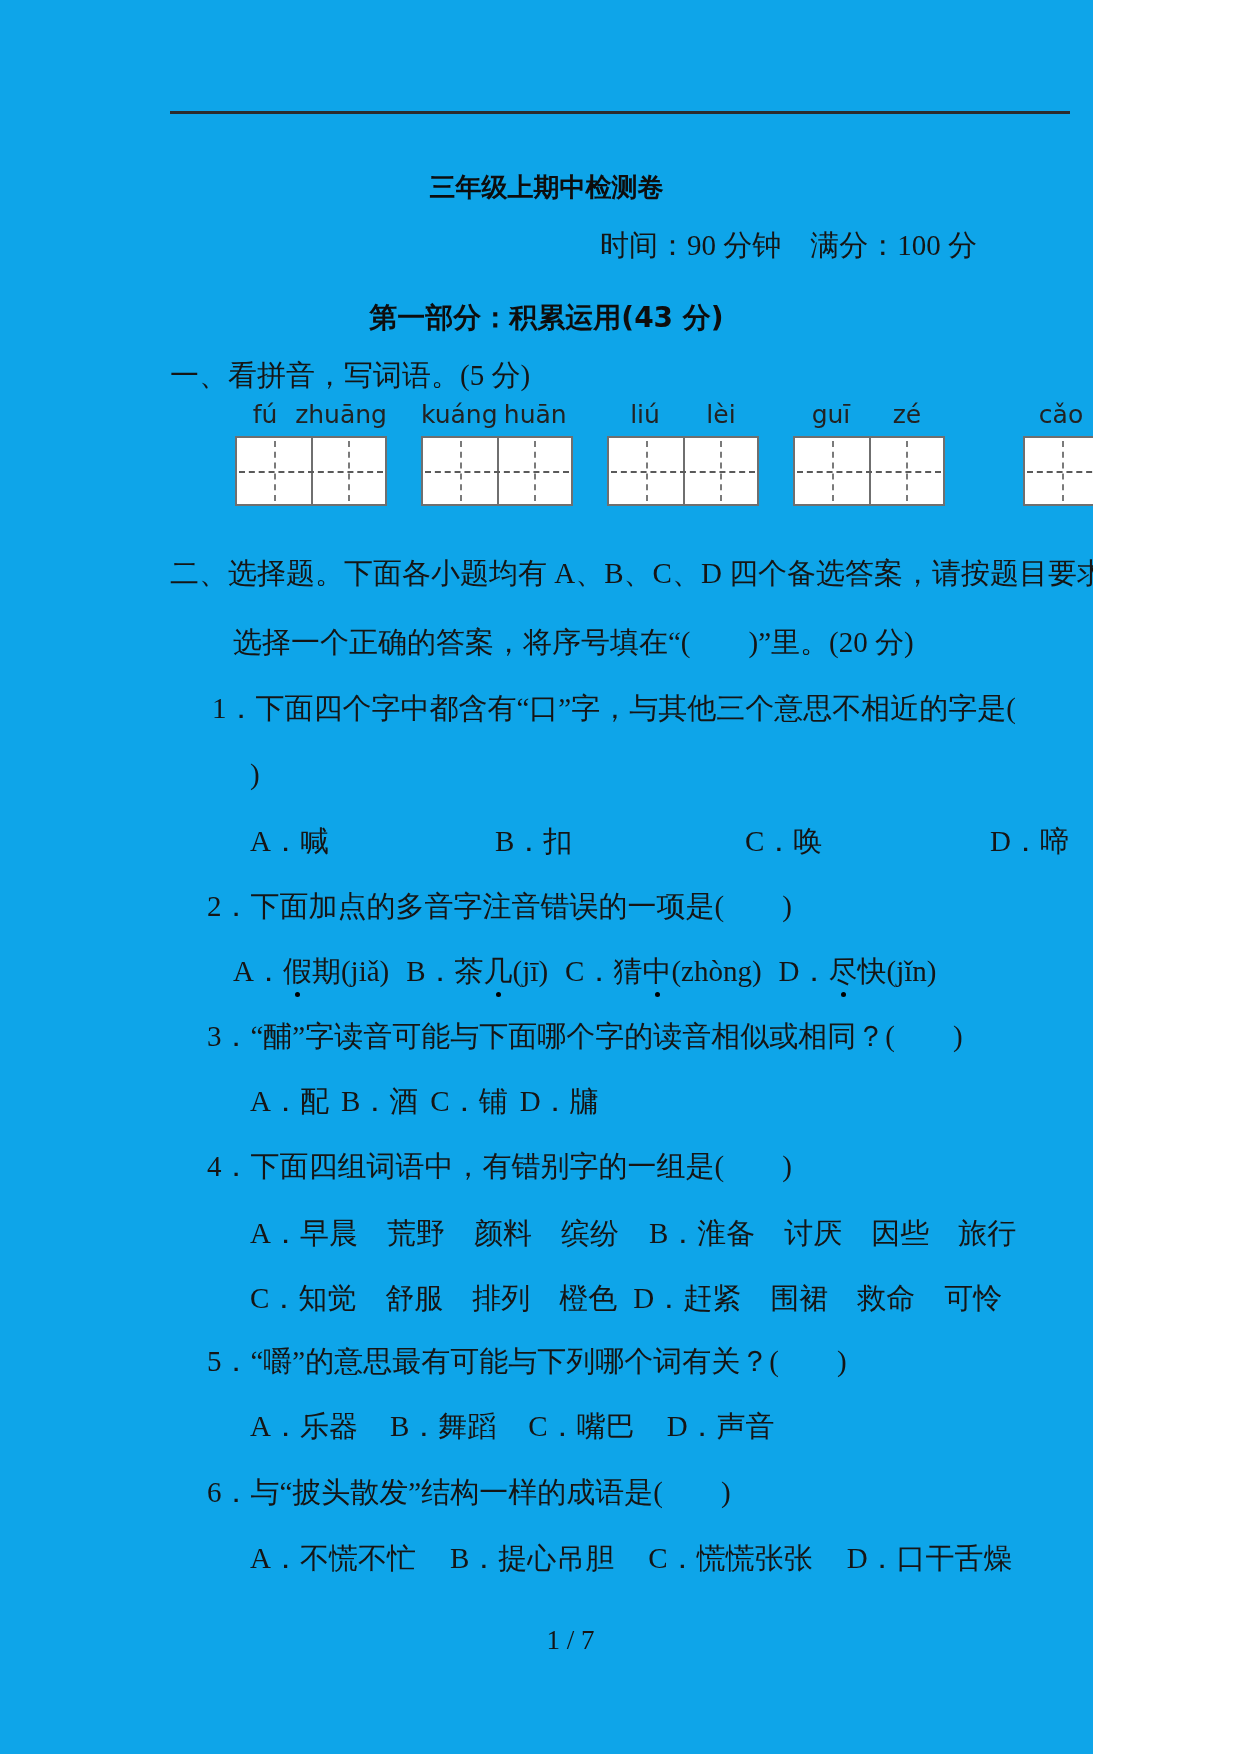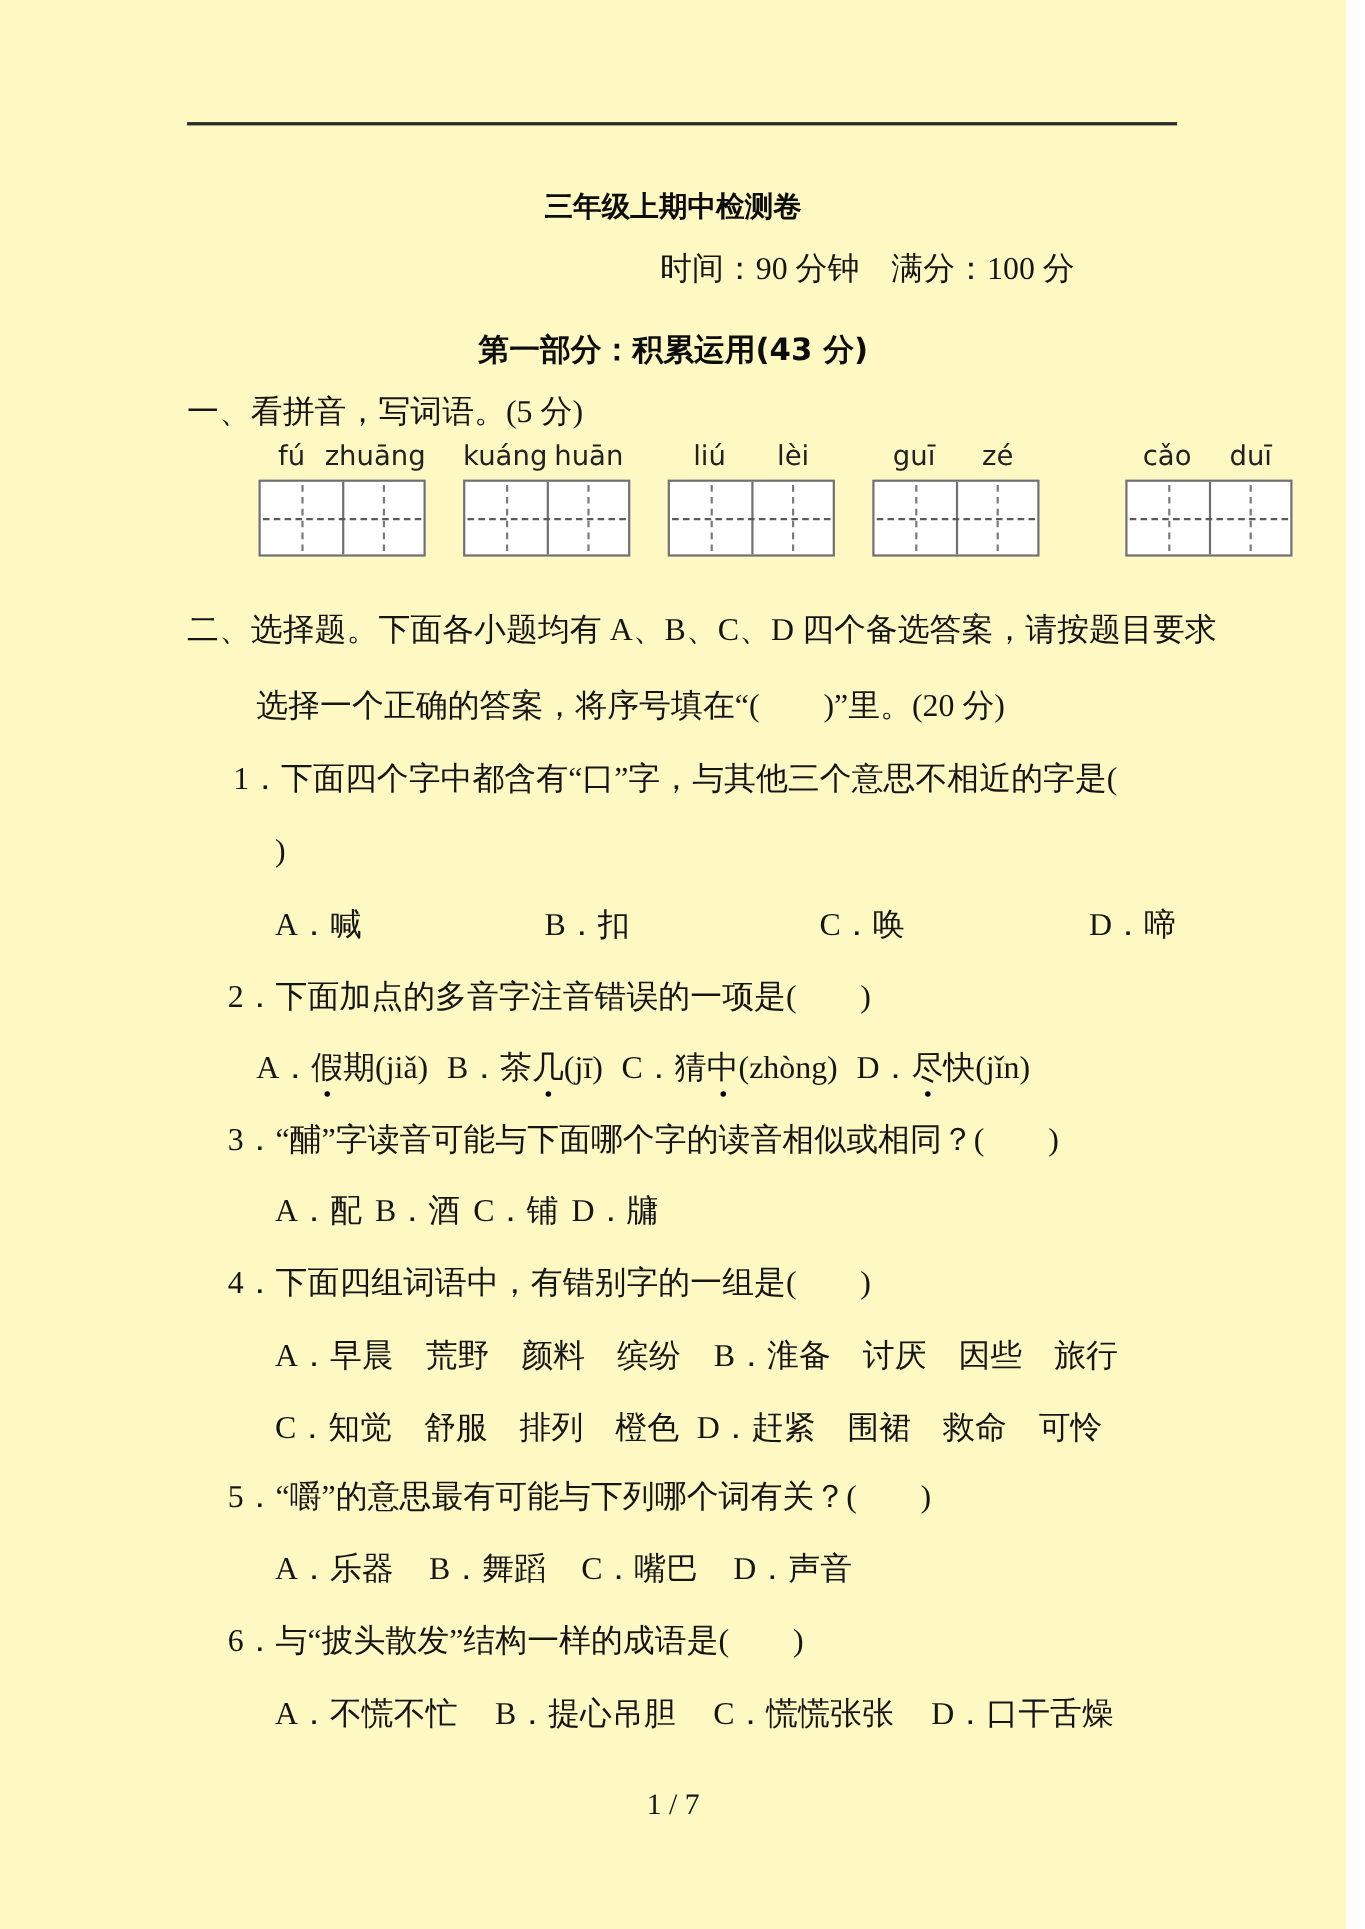--- a/index.html
+++ b/index.html
@@ -1,19 +1,19 @@
 <!DOCTYPE html>
 <html><head>
 <meta charset="utf-8">
 <style>
   html,body { margin:0; padding:0; background:#ffffff; }
   .page {
     position:relative;
-    width:1224px; height:1754px;
-    background:#fef9c3;
+    width:1093px; height:1754px;
+    background:#0ea5e9;
     color:#151515;
     font-family:"Liberation Serif", serif;
     overflow:hidden;
   }
   .abs { position:absolute; white-space:nowrap; }
   .body-text { font-size:29px; line-height:1.15; }
   .heading { font-family:"DejaVu Sans", sans-serif; font-weight:bold; color:#0d0d0d; }
   .center { left:0; width:100%; text-align:center; }
   .top-rule { position:absolute; left:170px; top:111px; width:900px; height:3px; background:#2c2c2c; }
 
@@ -24,21 +24,21 @@
   .tz-box { position:relative; margin-top:7px; width:148px; height:66px; border:2px solid #6f6f6f; background:#fff; }
   .mid-v { position:absolute; left:50%; top:0; bottom:0; width:0; border-left:2px solid #6f6f6f; }
   .dash-h { position:absolute; left:2px; right:2px; top:50%; height:0; border-top:2px dashed #5a5a5a; }
   .dash-v { position:absolute; top:3px; bottom:3px; width:0; border-left:2px dashed #7a7a7a; }
   .dash-v.c1 { left:25%; } .dash-v.c2 { left:75%; }
 
   
   .opt-flex { display:flex; }
   .underdot { position:relative; display:inline-block; }
   .underdot::after { content:""; position:absolute; left:50%; bottom:-9px; width:5px; height:5px; margin-left:-2px; background:#000; border-radius:50%; }
-  .footer-text { font-size:27px; }
+  .footer-text { font-size:27px;padding-left:24px; }
 </style>
 </head>
 <body>
 
 <div class="page">
 
   <div class="top-rule"></div>
 
   <div class="abs center heading" style="top:170px; font-size:26px;">三年级上期中检测卷</div>
 

